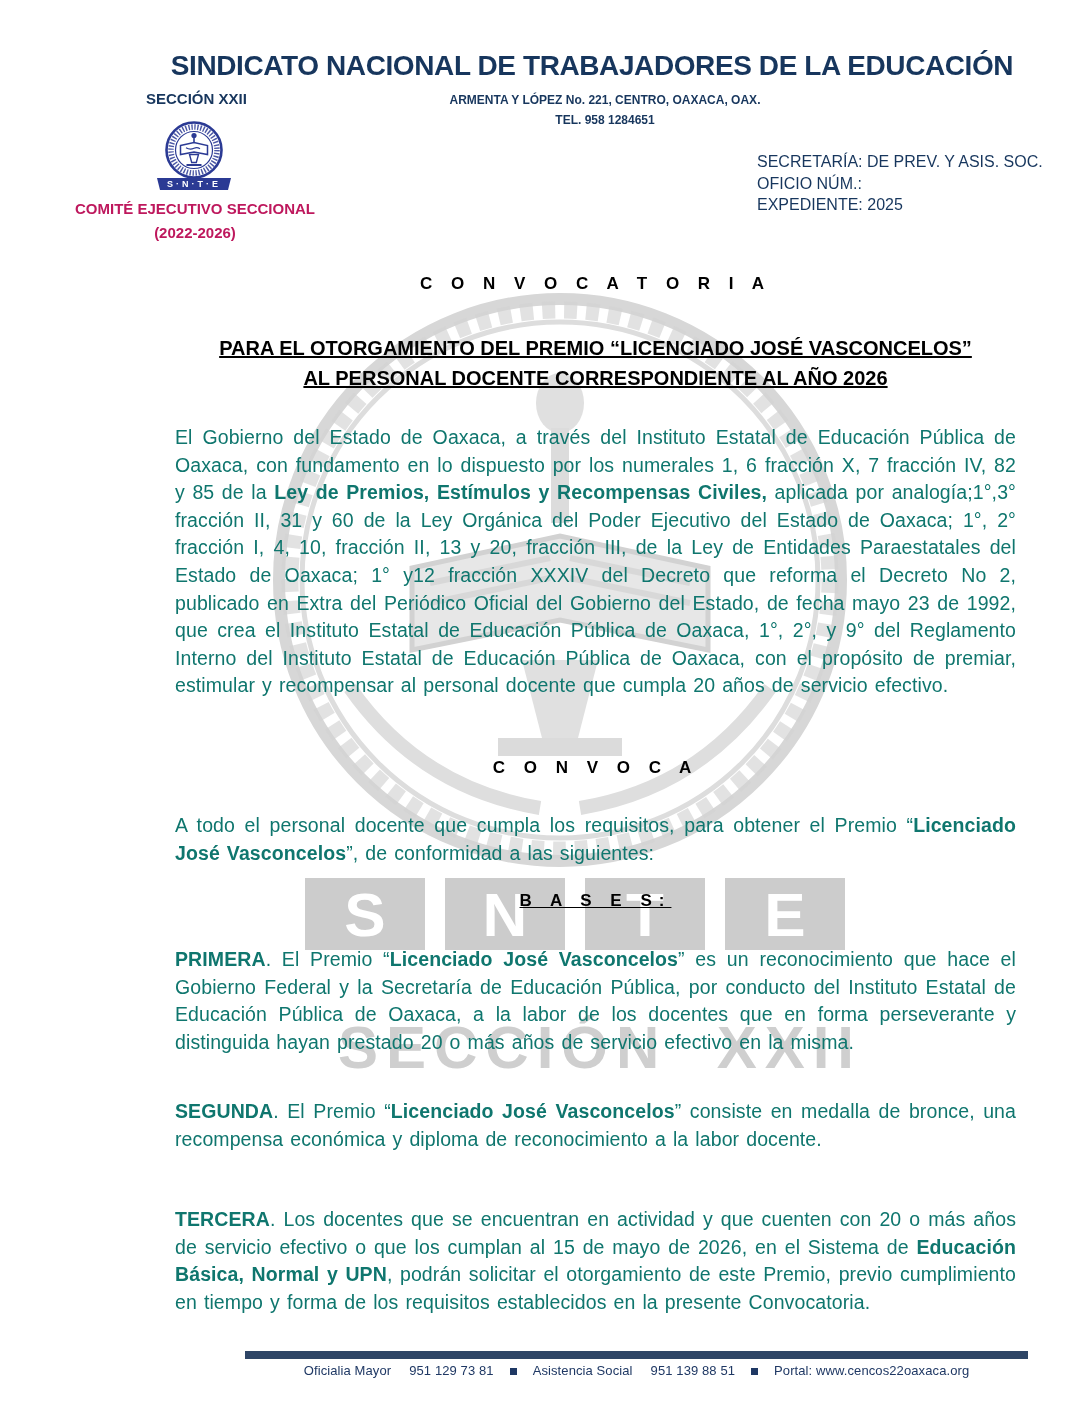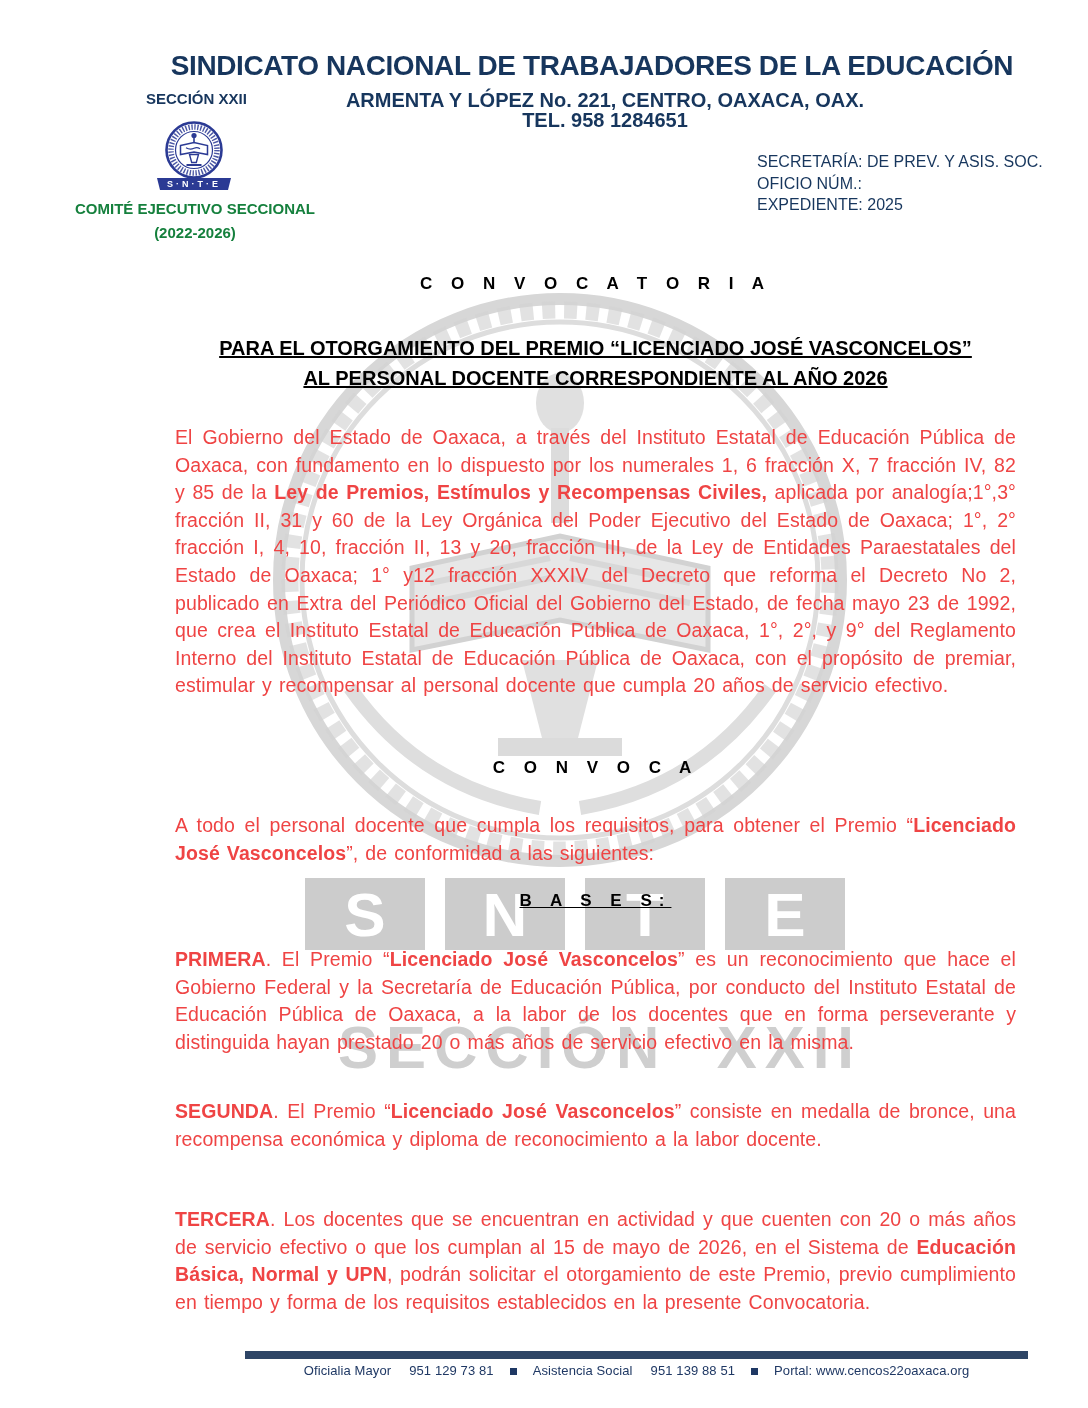--- a/index.html
+++ b/index.html
@@ -9,34 +9,34 @@
     font-family:"Liberation Sans",sans-serif;color:#000;
   }
   .abs{position:absolute;}
   
   .doc-title{
     left:0;top:50px;width:1088px;text-align:center;
     font-size:28px;font-weight:bold;letter-spacing:-0.4px;color:#17365d;padding-left:48px;
   }
   .section-label{left:146px;top:90px;font-size:15px;font-weight:bold;color:#17365d;}
   .addr-block{left:240px;top:90px;width:730px;text-align:center;color:#17365d;
-    font-size:20px;font-weight:bold;line-height:20px;}
+    font-size:12px;font-weight:bold;line-height:20px;}
   .logo-svg{left:155px;top:121px;}
   .committee{left:70px;top:200px;width:250px;text-align:center;
-    font-size:15px;font-weight:bold;color:#15803d;line-height:18px;}
+    font-size:15px;font-weight:bold;color:#be185d;line-height:18px;}
   .committee .term{margin-top:6px;}
   .office-block{left:757px;top:151px;font-size:16px;color:#17365d;line-height:21.5px;}
   
   .content{left:175px;width:841px;}
   .h-spaced{text-align:center;font-size:17px;font-weight:bold;letter-spacing:7px;color:#000;}
   .subtitle{left:175px;top:333px;width:841px;text-align:center;
     font-size:20px;font-weight:bold;line-height:30px;color:#000;text-decoration:underline;}
   .para{
     left:175px;width:841px;text-align:justify;
-    font-size:19.5px;line-height:27.6px;word-spacing:1.5px;letter-spacing:0.1px;color:#ef4444;
+    font-size:19.5px;line-height:27.6px;word-spacing:1.5px;letter-spacing:0.1px;color:#0f766e;
   }
   .para b{font-weight:bold;}
   
   .watermark{left:170px;top:268px;z-index:0;pointer-events:none;}
   .layer{z-index:1;}
   
   .footer-rule{left:245px;top:1351px;width:783px;height:8px;background:#2e4566;}
   .footer-text{
     left:245px;top:1363px;width:783px;text-align:center;
     font-size:13px;color:#1f3864;letter-spacing:0.1px;white-space:nowrap;

